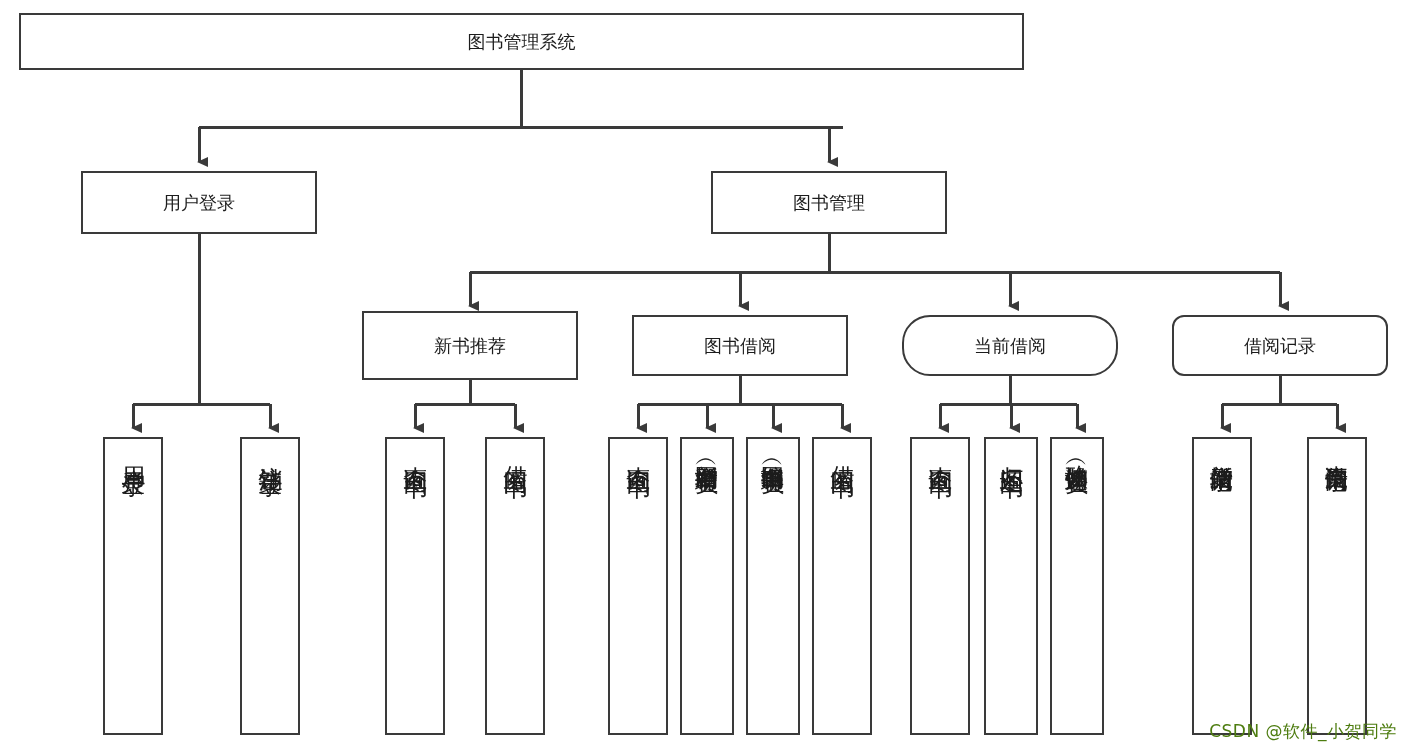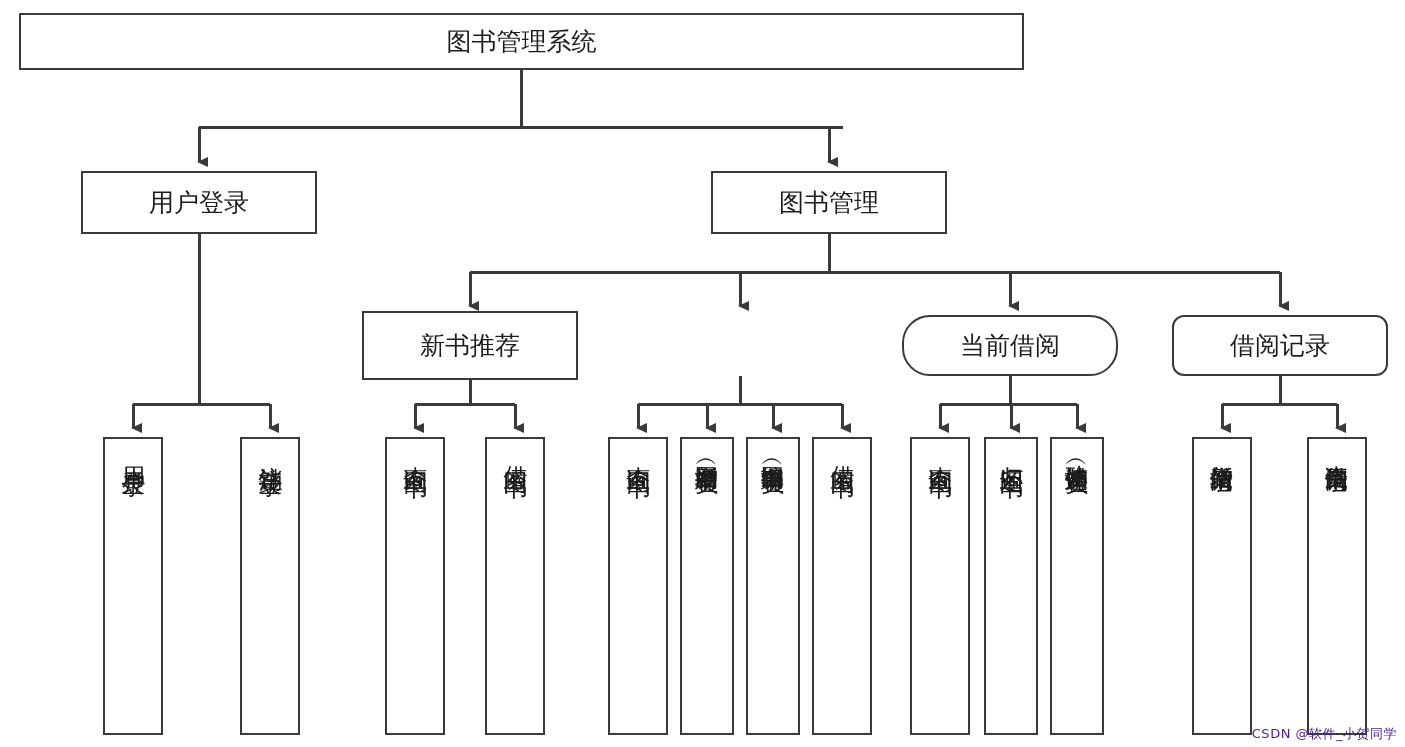--- a/index.html
+++ b/index.html
@@ -34,21 +34,21 @@
     justify-content: center;
     z-index: 5;
   }
   .node-label {
     color: #1c1c1c;
     line-height: 1.18;
     text-align: center;
     white-space: pre-line;
   }
   .horiz .node-label {
-    font-size: 25px;
+    font-size: 18px;
   }
   .vert {
     align-items: flex-start;
     justify-content: center;
     padding-top: 2px;
   }
   .vert .node-label {
     writing-mode: vertical-rl;
     text-orientation: upright;
     font-size: 24px;
@@ -57,22 +57,22 @@
     padding-top: 6px;
   }
   .vert.tall-label .node-label {
     font-size: 23px;
     letter-spacing: 1px;
   }
   #watermark {
     position: absolute;
     right: 8px;
     bottom: 4px;
-    font-size: 13px;
-    color: #4c1d95;
+    font-size: 17px;
+    color: #4d7c0f;
     z-index: 9;
     letter-spacing: 0.5px;
     white-space: nowrap;
   }
 </style>
 </head>
 <body>
 
 <div id="canvas">
 
@@ -133,20 +133,23 @@
   <div class="node horiz" style="left:81px;top:171px;width:236px;height:63px;">
     <span class="node-label">用户登录</span>
   </div>
   <div class="node horiz" style="left:711px;top:171px;width:236px;height:63px;">
     <span class="node-label">图书管理</span>
   </div>
 
   <div class="node horiz" style="left:362px;top:311px;width:216px;height:69px;">
     <span class="node-label">新书推荐</span>
   </div>
+  <div class="node horiz" style="left:632px;top:315px;width:216px;height:61px;">
+    <span class="node-label">图书借阅</span>
+  </div>
   <div class="node horiz" style="left:902px;top:315px;width:216px;height:61px;border-radius:28px;">
     <span class="node-label">当前借阅</span>
   </div>
   <div class="node horiz" style="left:1172px;top:315px;width:216px;height:61px;border-radius:12px;">
     <span class="node-label">借阅记录</span>
   </div>
 
   <div class="node vert" style="left:103px;top:437px;width:60px;height:298px;">
     <span class="node-label">用户登录</span>
   </div>

